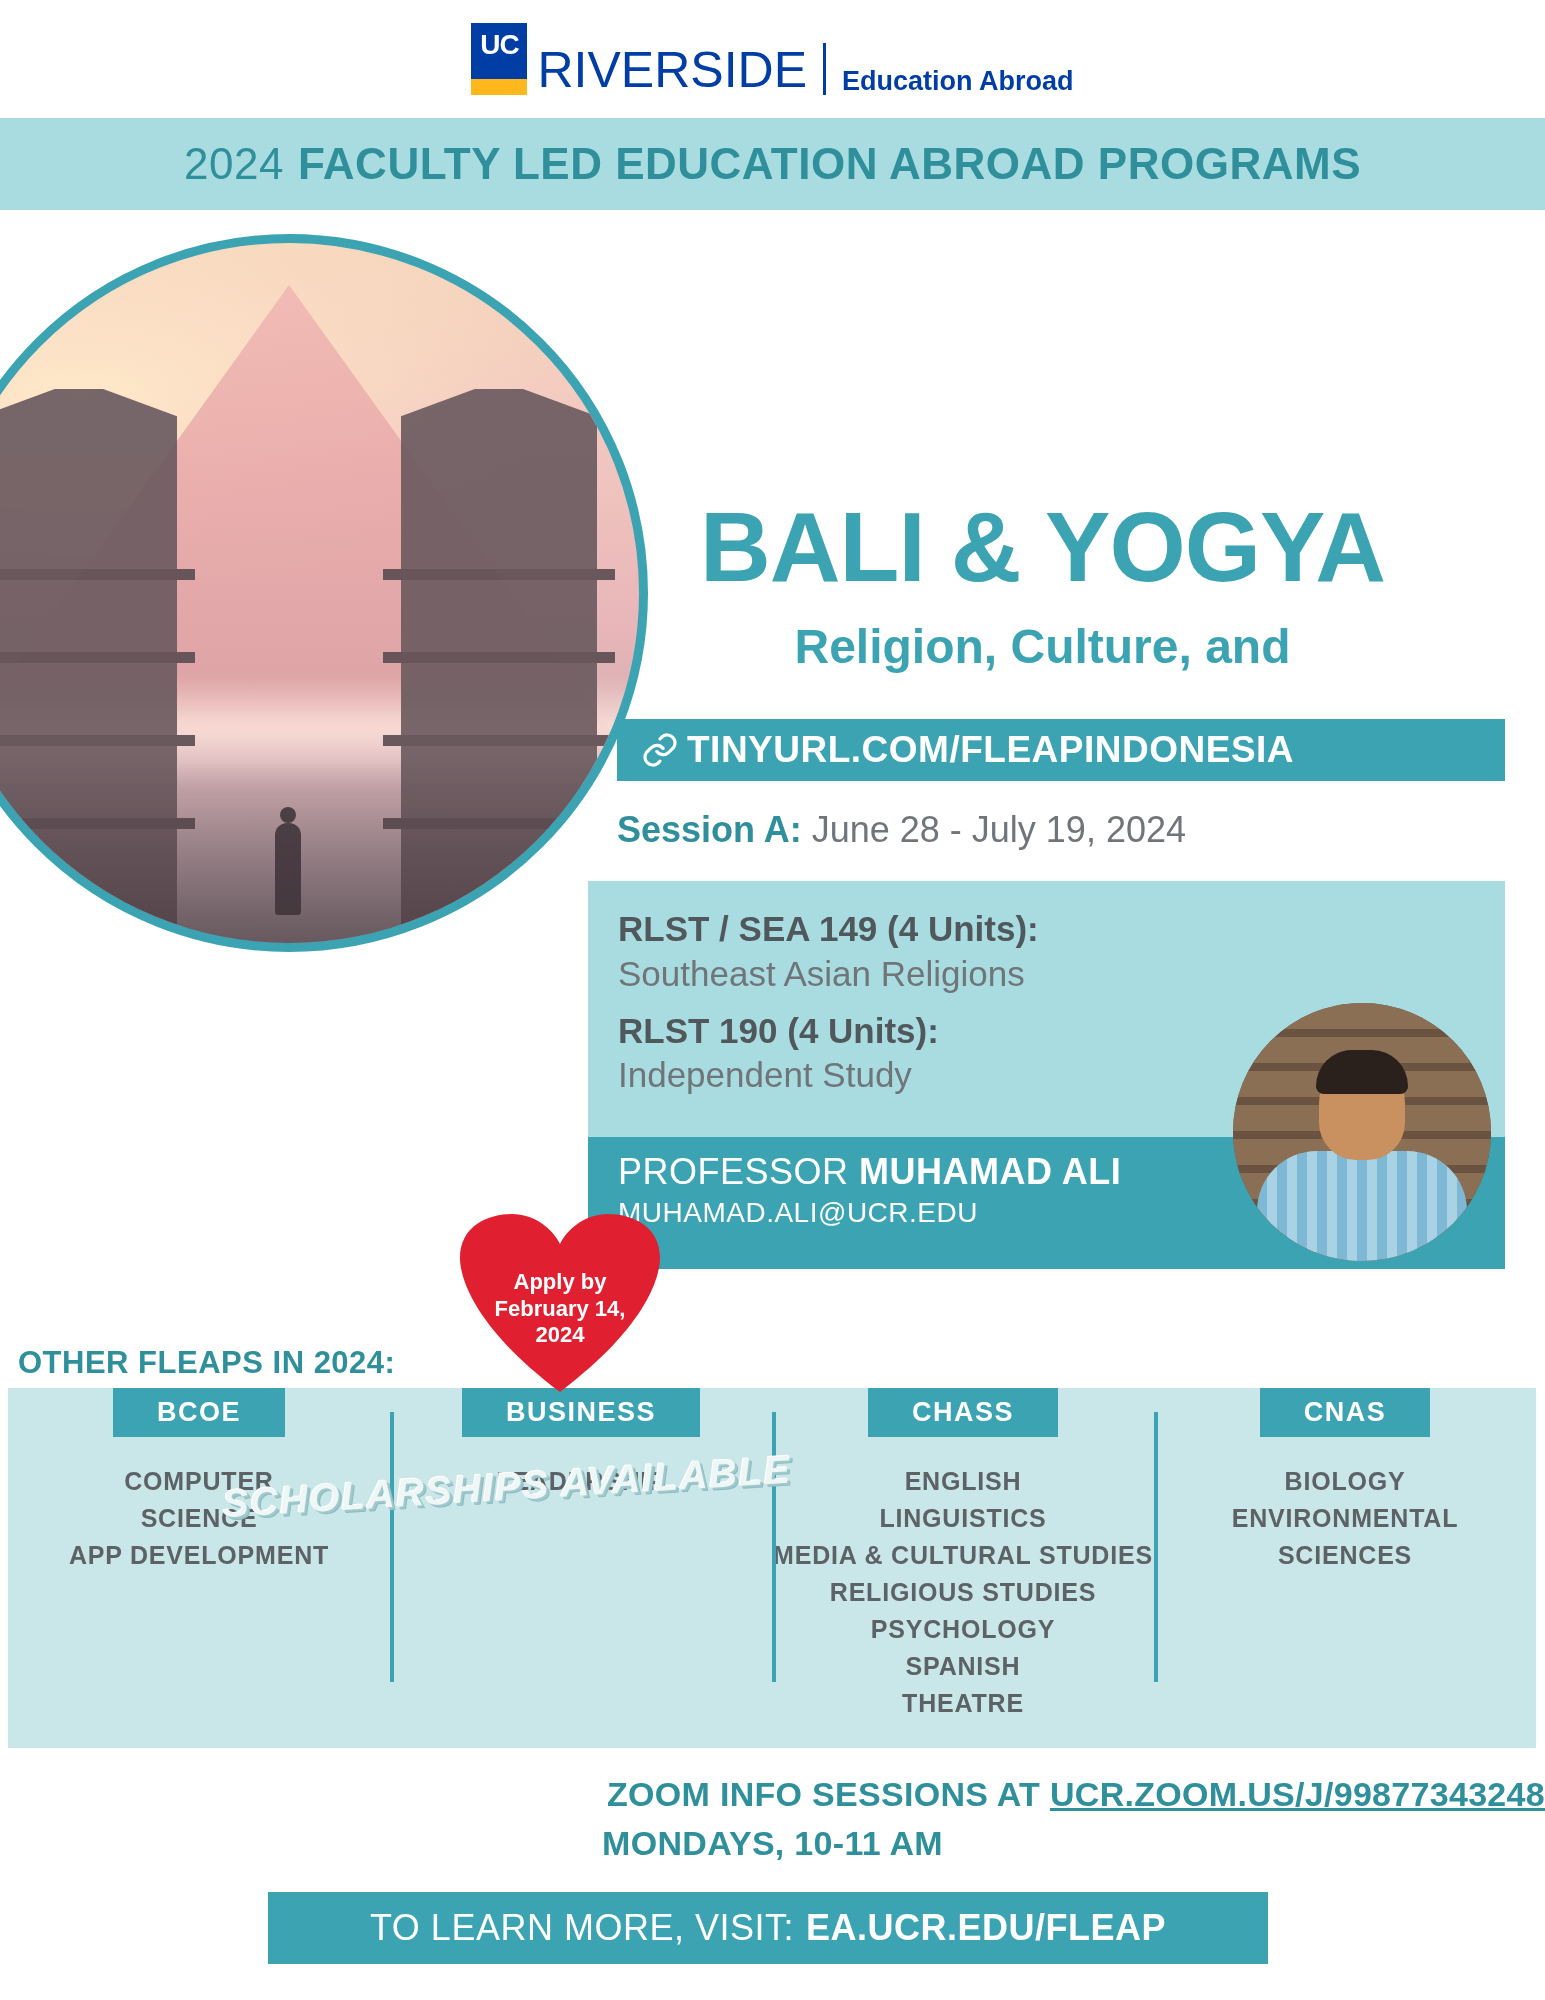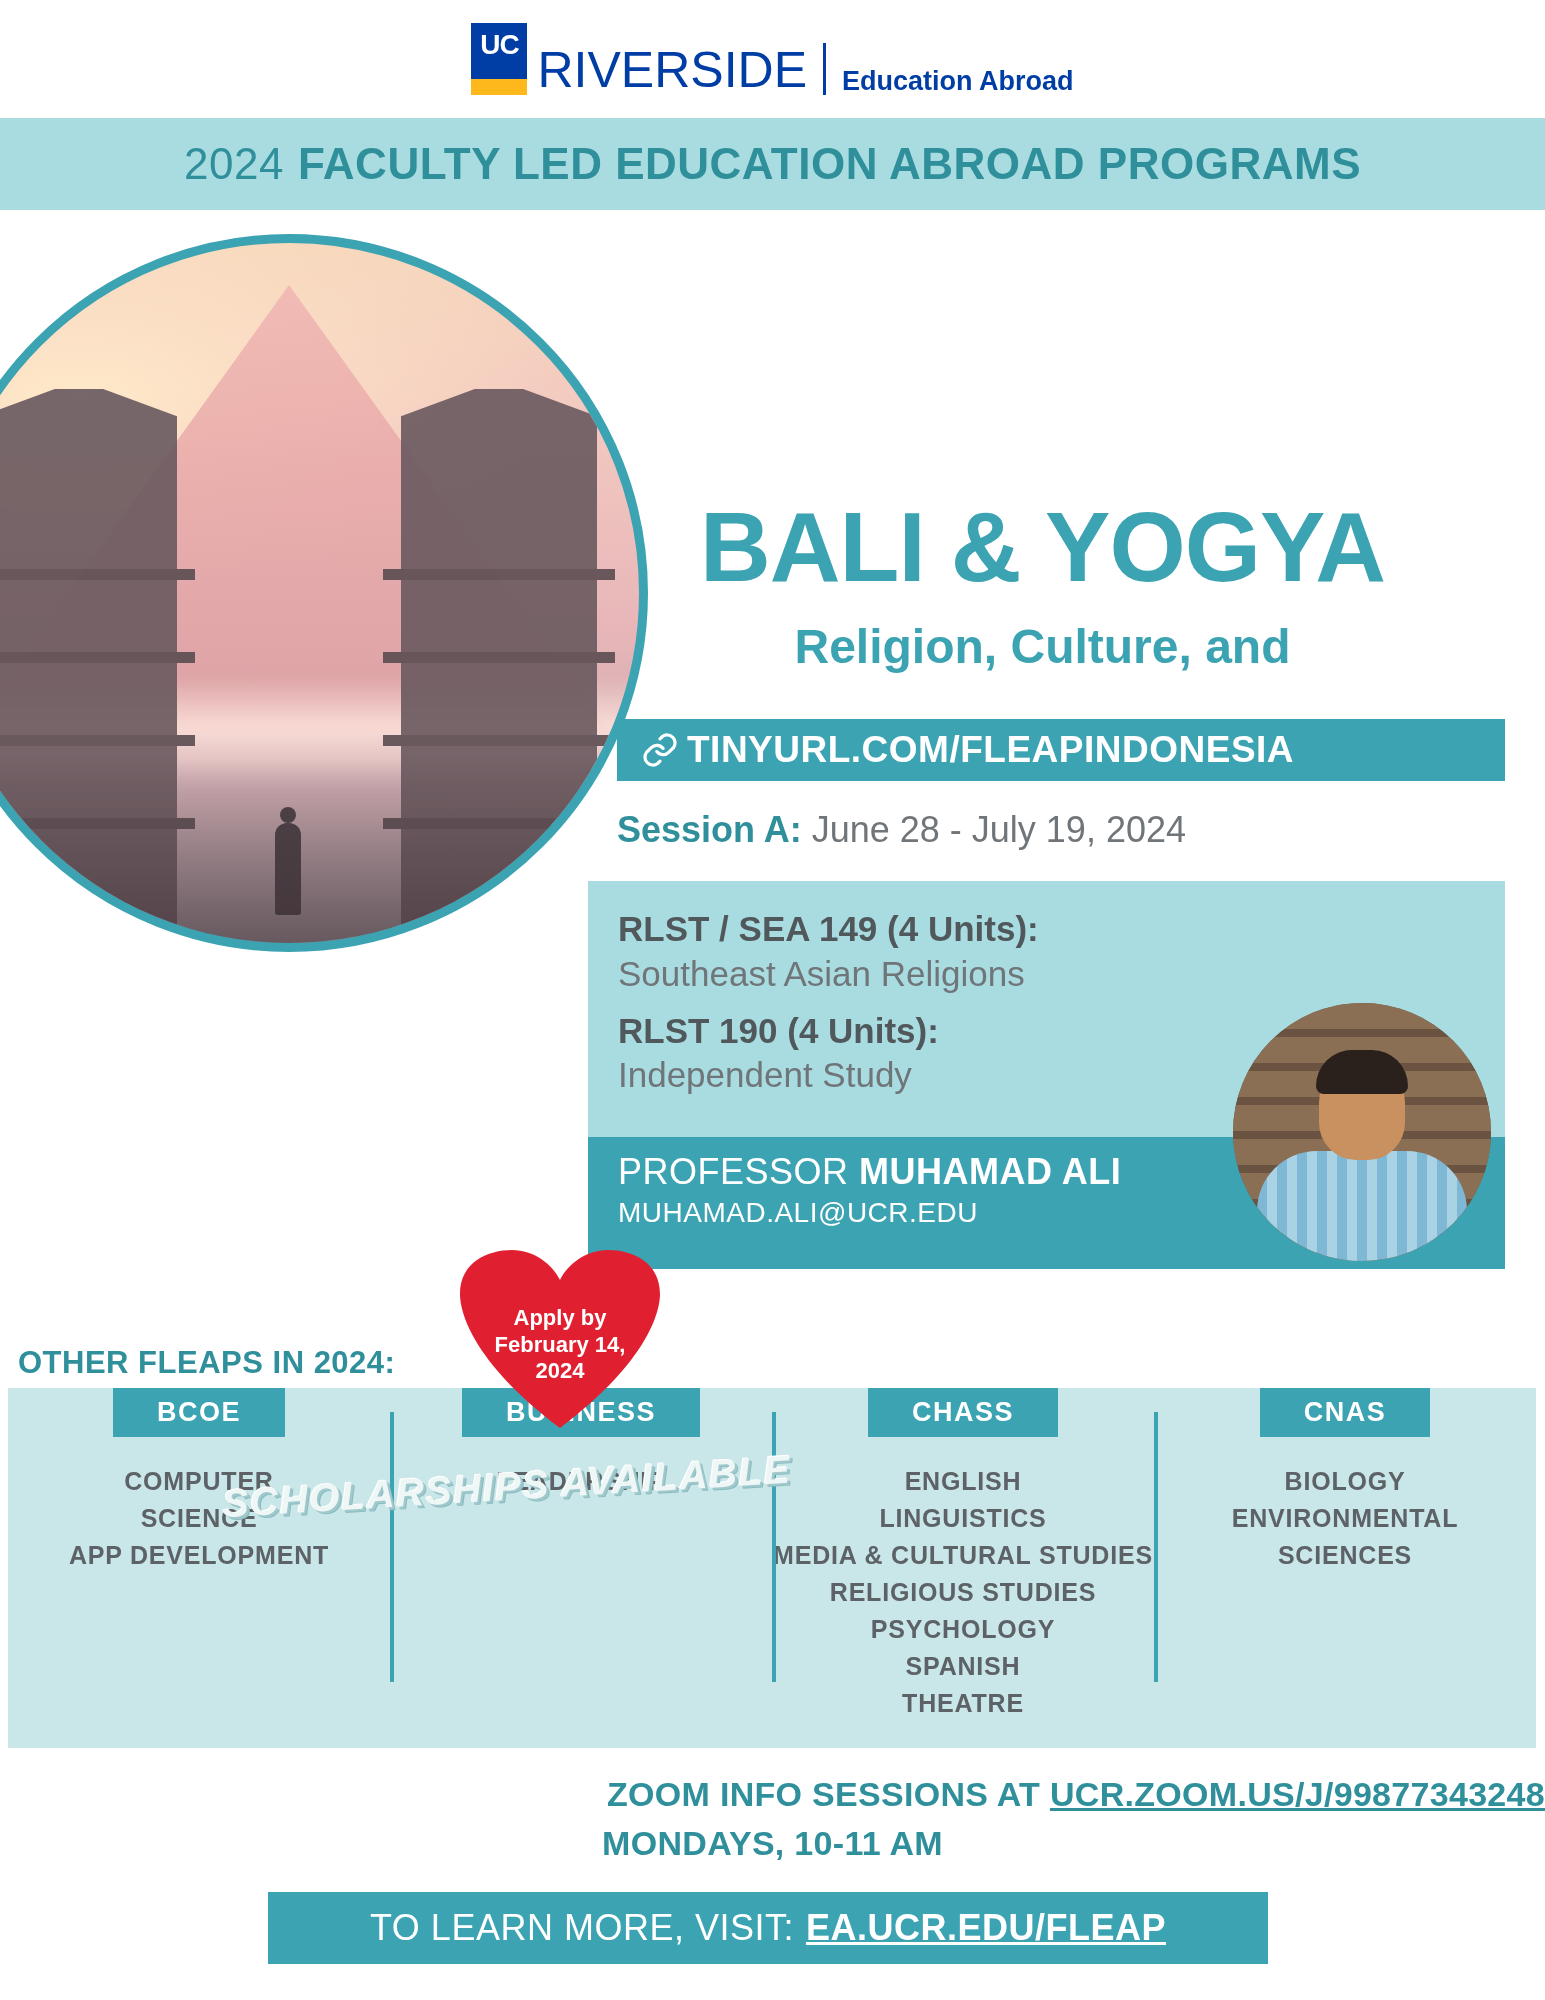--- a/index.html
+++ b/index.html
@@ -180,21 +180,21 @@
     content: "";
     position: absolute;
     top: -16px; left: 5px;
     width: 16px; height: 16px;
     border-radius: 50%;
     background: #4e4349;
   }
   .heart {
     position: absolute;
     left: 460px;
-    top: 1040px;
+    top: 1004px;
     width: 200px;
     height: 180px;
     z-index: 6;
   }
   .heart-shape {
     position: absolute;
     inset: 0;
     background: #e02030;
     clip-path: path("M100,178 C 10,110 0,60 0,44 C 0,12 28,0 52,0 C 74,0 92,14 100,30 C 108,14 126,0 148,0 C 172,0 200,12 200,44 C 200,60 190,110 100,178 Z");
   }
@@ -446,21 +446,21 @@
     width: 1000px;
     height: 72px;
     background: #3ba3b2;
     display: flex;
     align-items: center;
     justify-content: center;
     color: #ffffff;
     font-size: 36px;
     letter-spacing: 0.5px;
   }
-  .learn-bar b { font-weight: bold; margin-left: 12px; text-decoration: underline; }
+  .learn-bar b { font-weight: bold; margin-left: 12px; }
 </style>
 </head>
 <body>
 
 <div class="logo-bar">
   <div class="logo-wrap">
     <div class="uc-mark">
       <span class="uc-text">UC</span>
     </div>
     <div class="riverside-text">RIVERSIDE</div>

